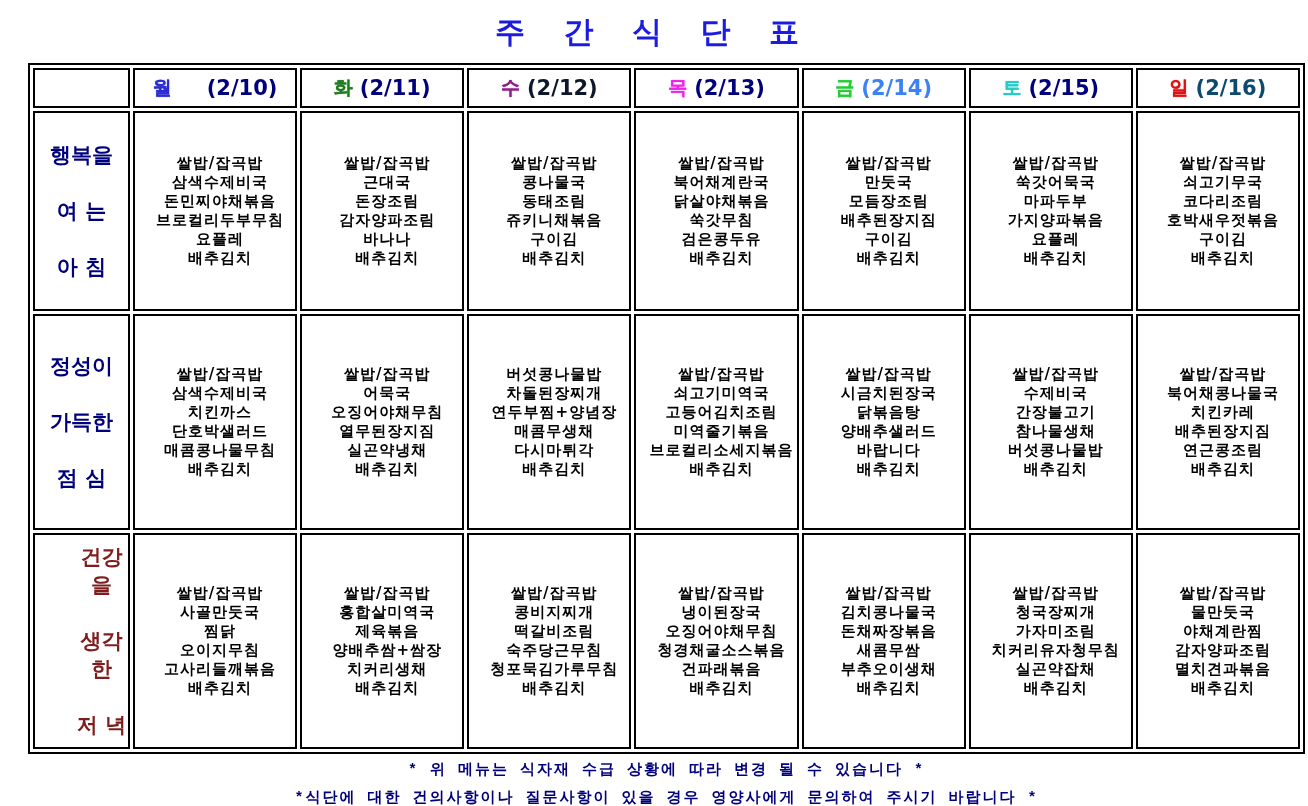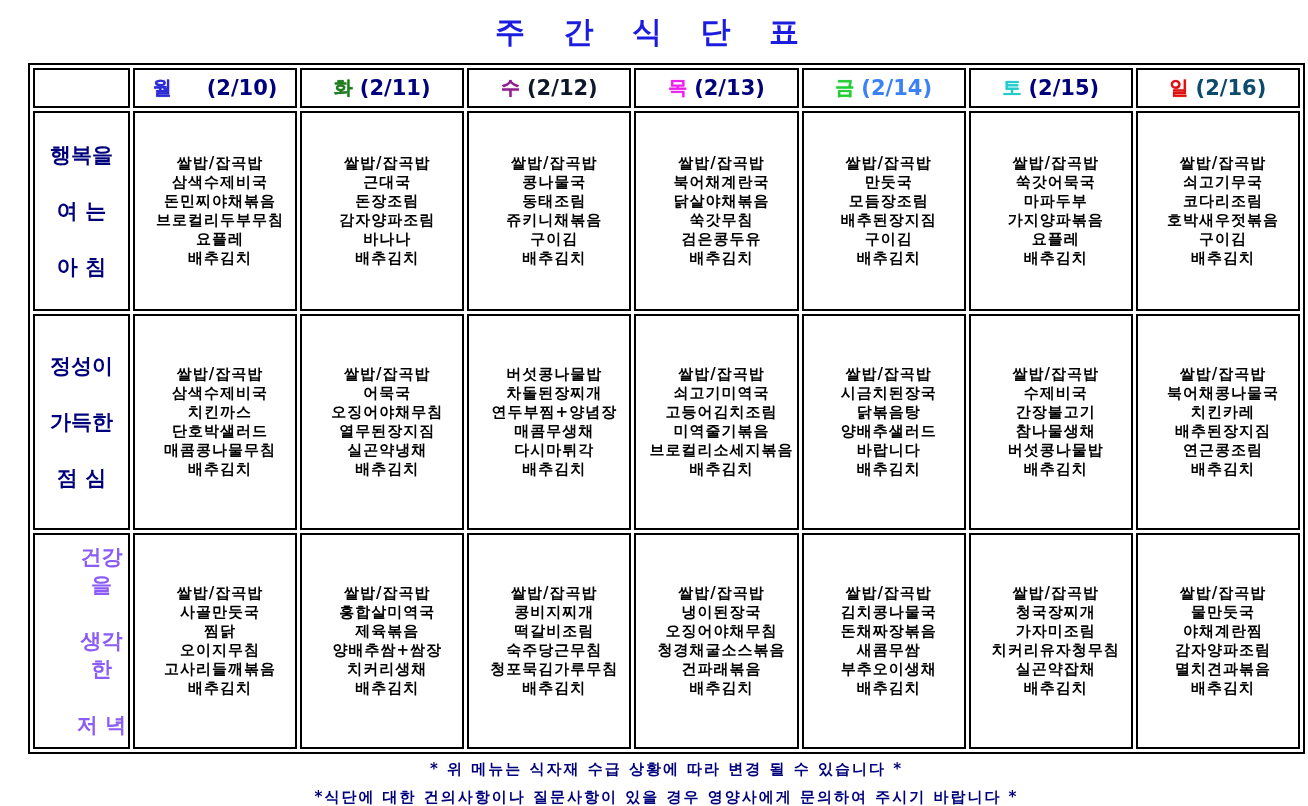--- a/index.html
+++ b/index.html
@@ -299,21 +299,21 @@
             <div class="menu-item">북어채콩나물국</div>
             <div class="menu-item">치킨카레</div>
             <div class="menu-item">배추된장지짐</div>
             <div class="menu-item">연근콩조림</div>
             <div class="menu-item">배추김치</div>
           </div>
         </td>
       </tr>
       <tr class="meal-row-2">
         <th class="row-label">
-          <div class="row-label-inner" style="color: #8b5cf6; padding-left: 40px;">
+          <div class="row-label-inner" style="color: #7f1d1d; padding-left: 40px;">
             <div>건강을</div>
             <div>생각한</div>
             <div>저 녁</div>
           </div>
         </th>
         <td>
           <div class="cell-inner">
             <div class="menu-item">쌀밥/잡곡밥</div>
             <div class="menu-item">사골만둣국</div>
             <div class="menu-item">찜닭</div>
@@ -379,16 +379,16 @@
             <div class="menu-item">야채계란찜</div>
             <div class="menu-item">감자양파조림</div>
             <div class="menu-item">멸치견과볶음</div>
             <div class="menu-item">배추김치</div>
           </div>
         </td>
       </tr>
     </tbody>
 </table>
 
-<div class="footer-notes" style="color: rgb(0, 0, 125);">
+<div class="footer-notes" style="color: rgb(0, 0, 125); font-family: Liberation Mono, monospace;">
   <div class="footer-line1">* 위 메뉴는 식자재 수급 상황에 따라 변경 될 수 있습니다 *</div>
   <div class="footer-line2">*식단에 대한 건의사항이나 질문사항이 있을 경우 영양사에게 문의하여 주시기 바랍니다 *</div>
 </div>
 
 </body></html>

